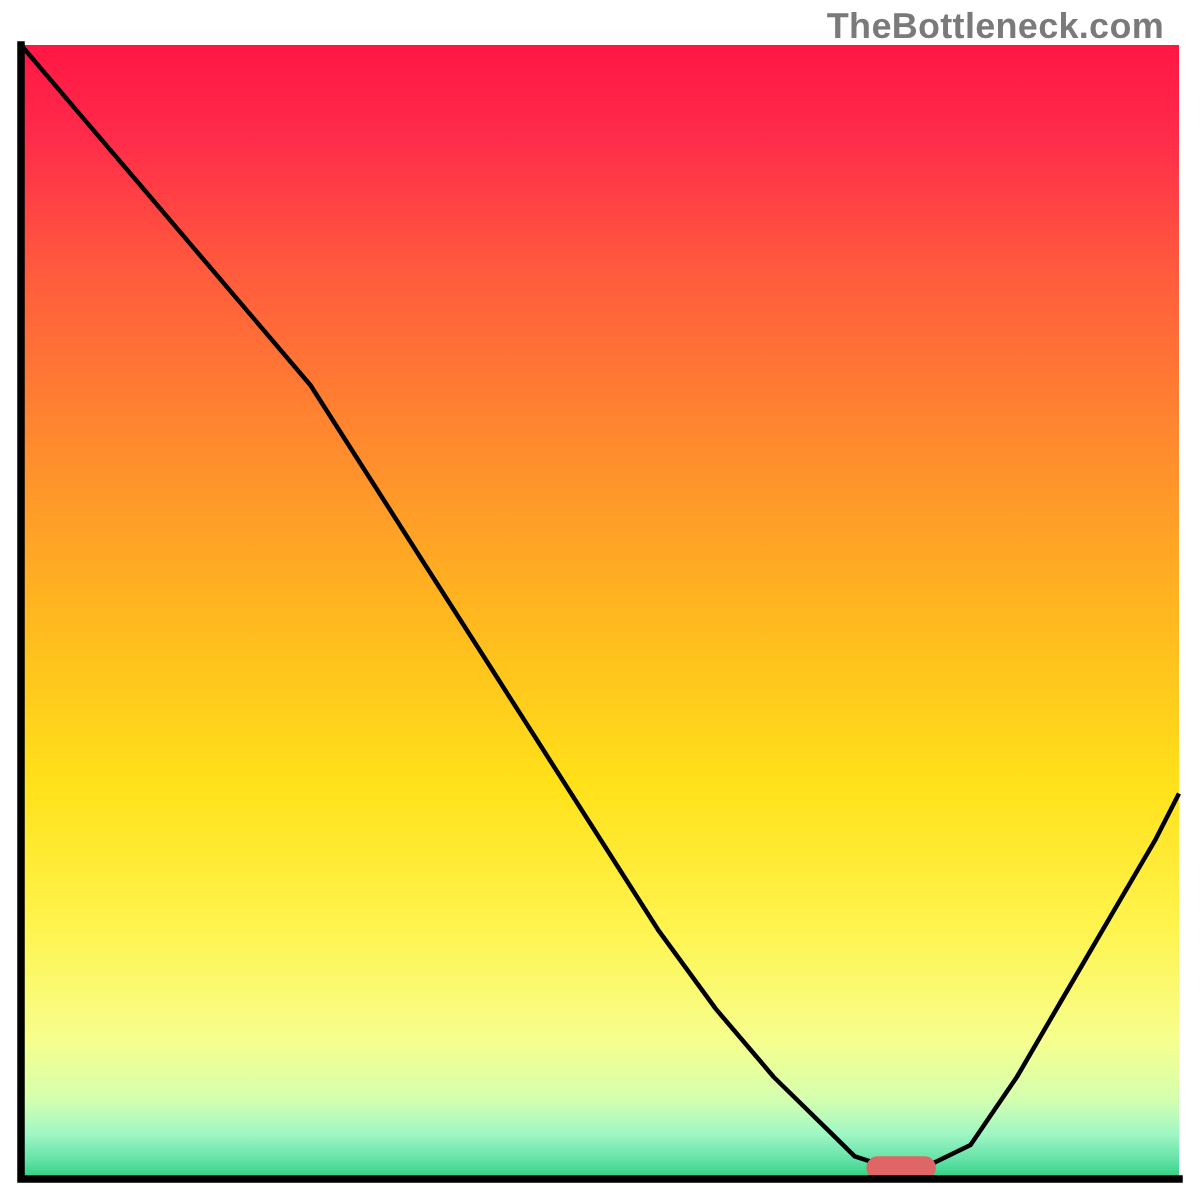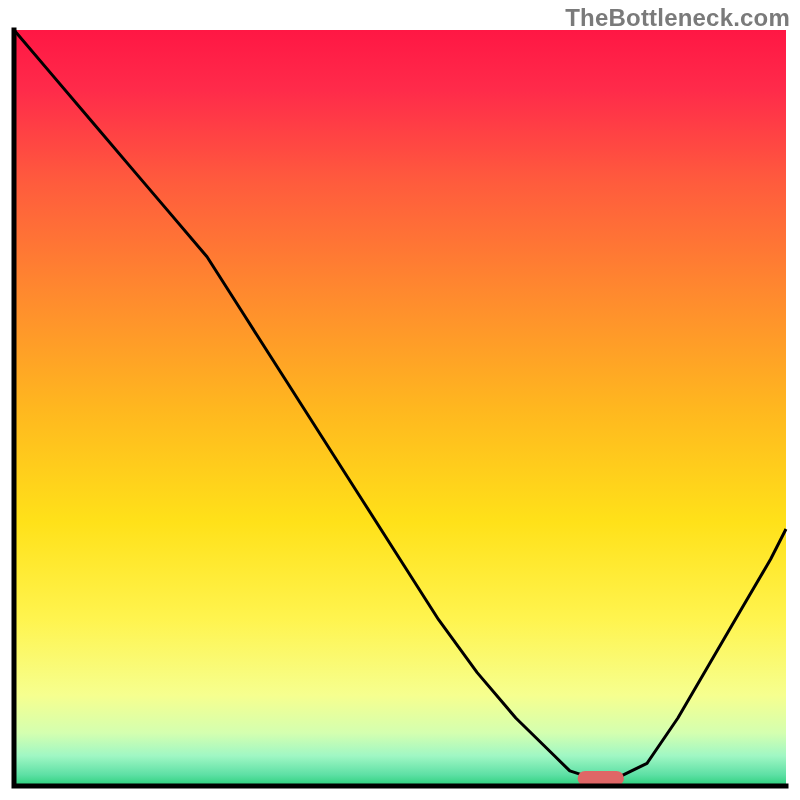--- a/index.html
+++ b/index.html
@@ -11,21 +11,21 @@
     overflow: hidden;
   }
   .frame {
     position: relative;
     width: 800px;
     height: 800px;
   }
   .watermark {
     position: absolute;
     top: 4px;
-    right: 10px;
+    right: 24px;
     font-family: Arial, Helvetica, sans-serif;
     font-size: 24px;
     font-weight: 600;
     color: #7a7a7a;
     letter-spacing: 0.2px;
   }
   svg { display: block; }
 </style>
 </head>
 <body>

